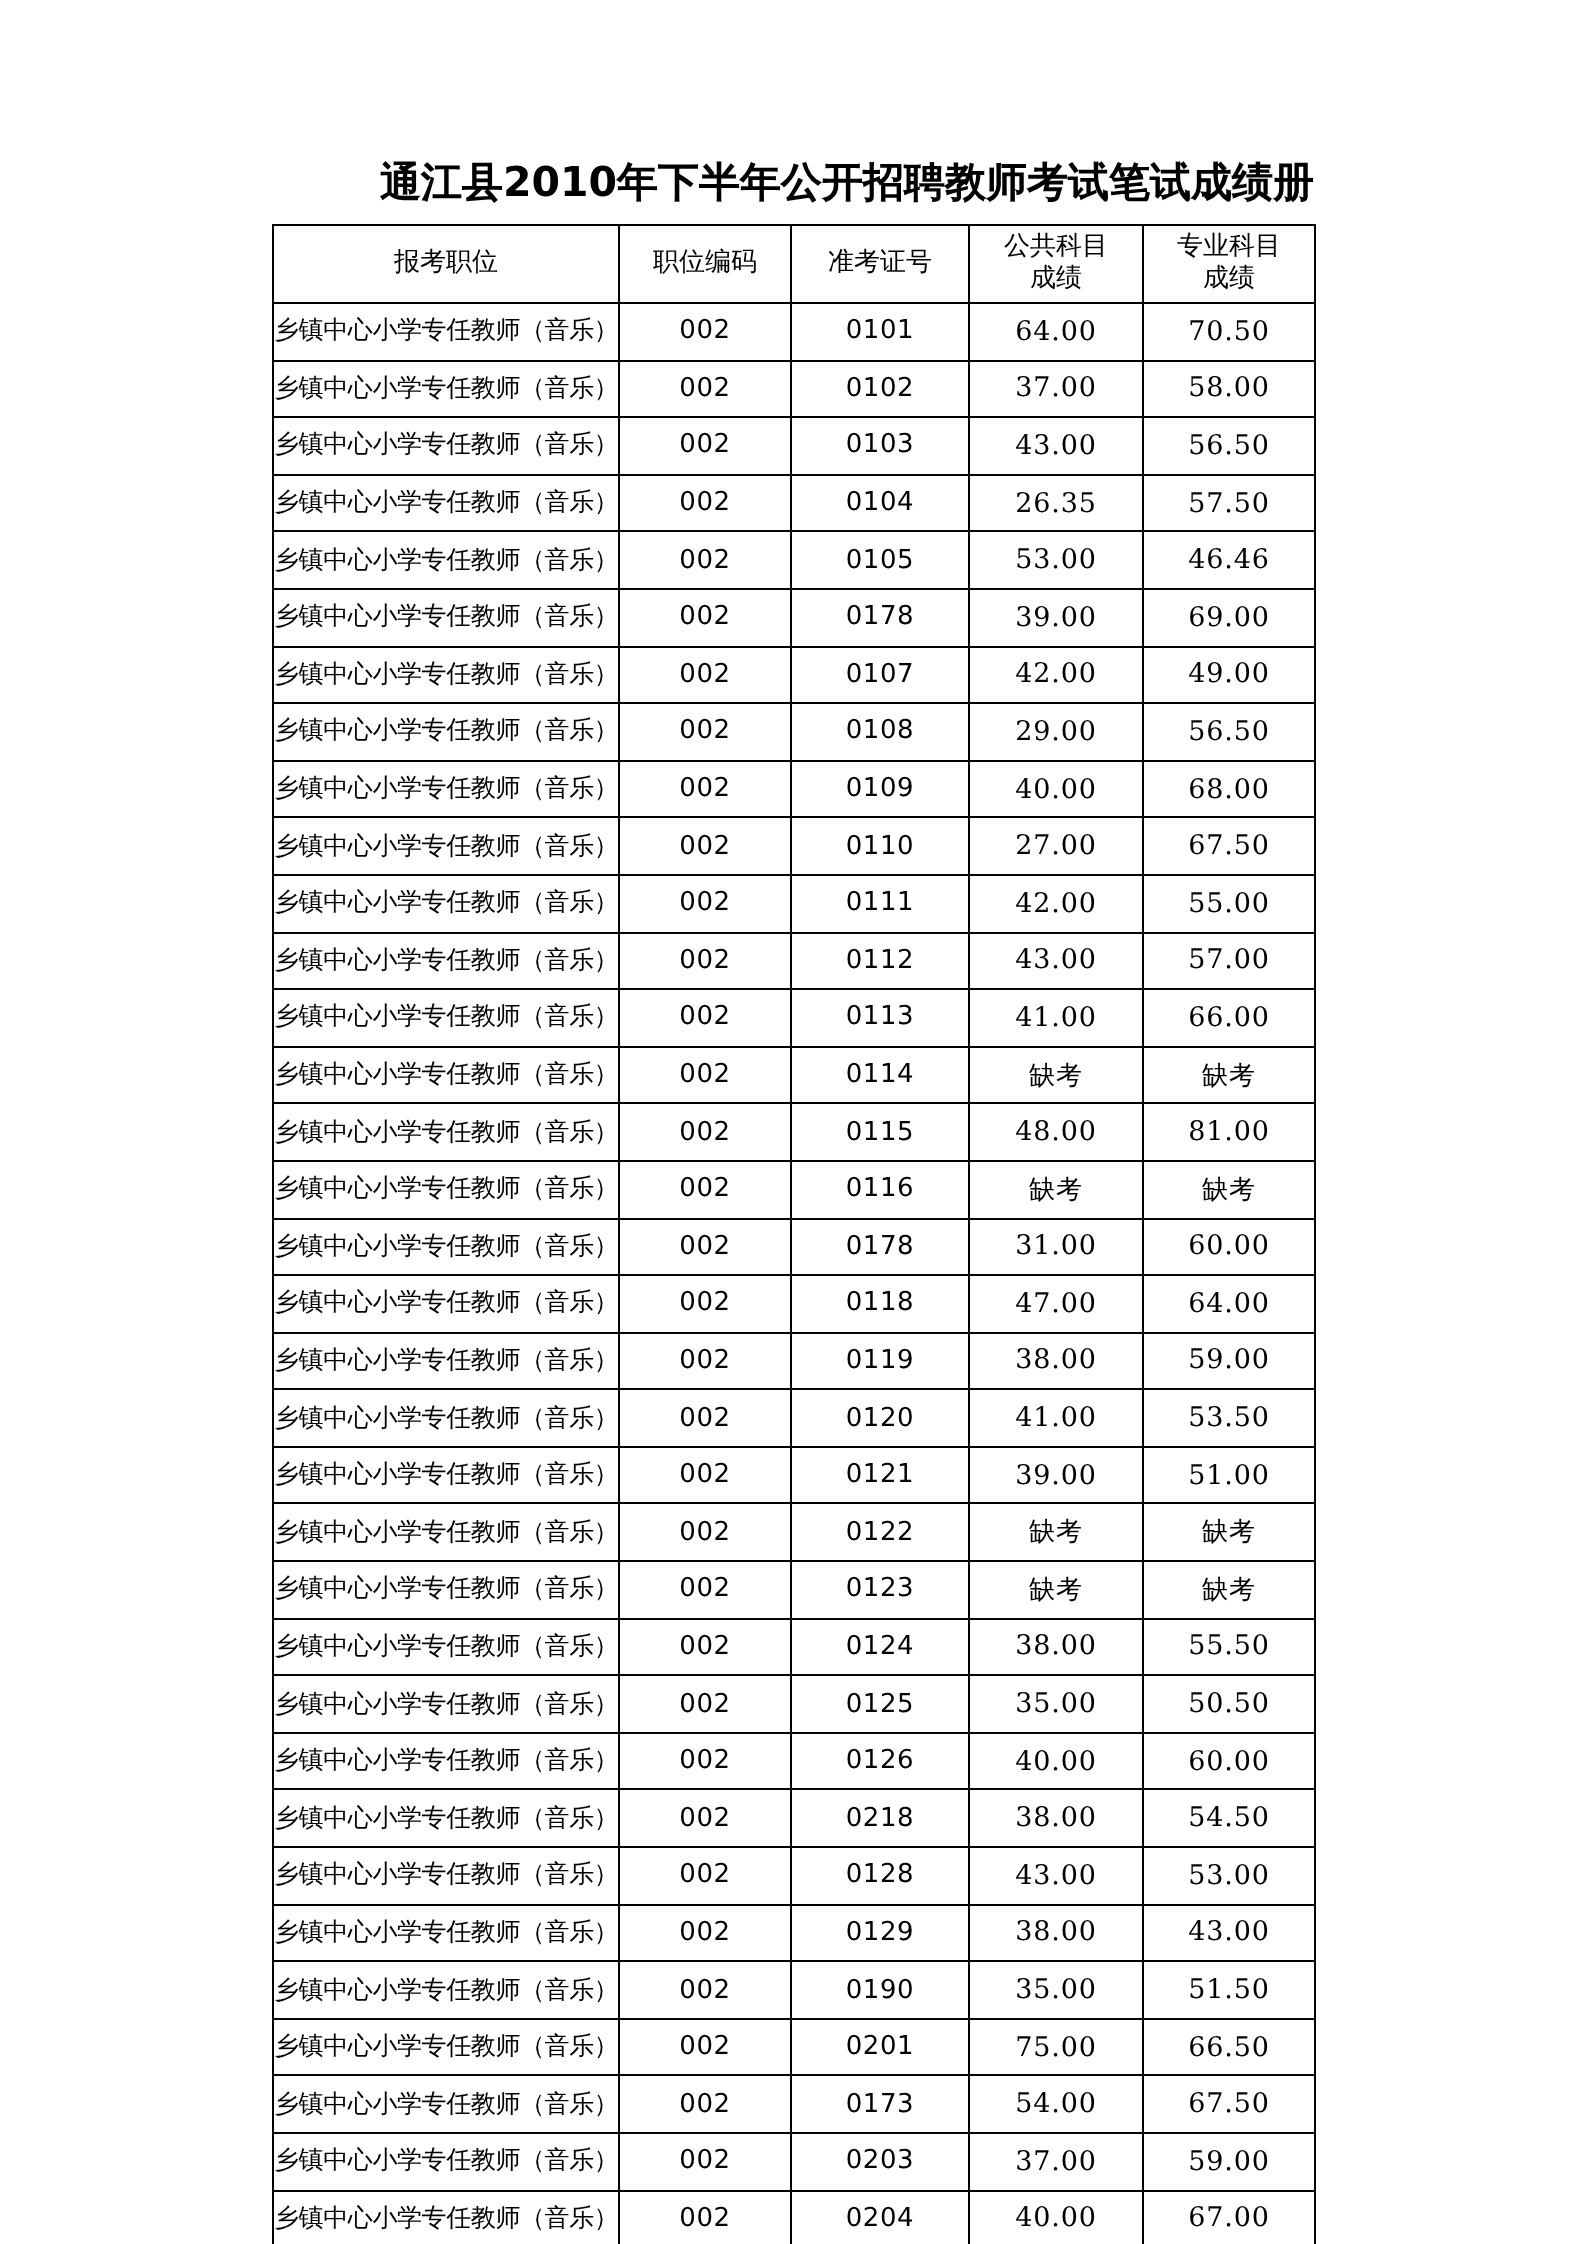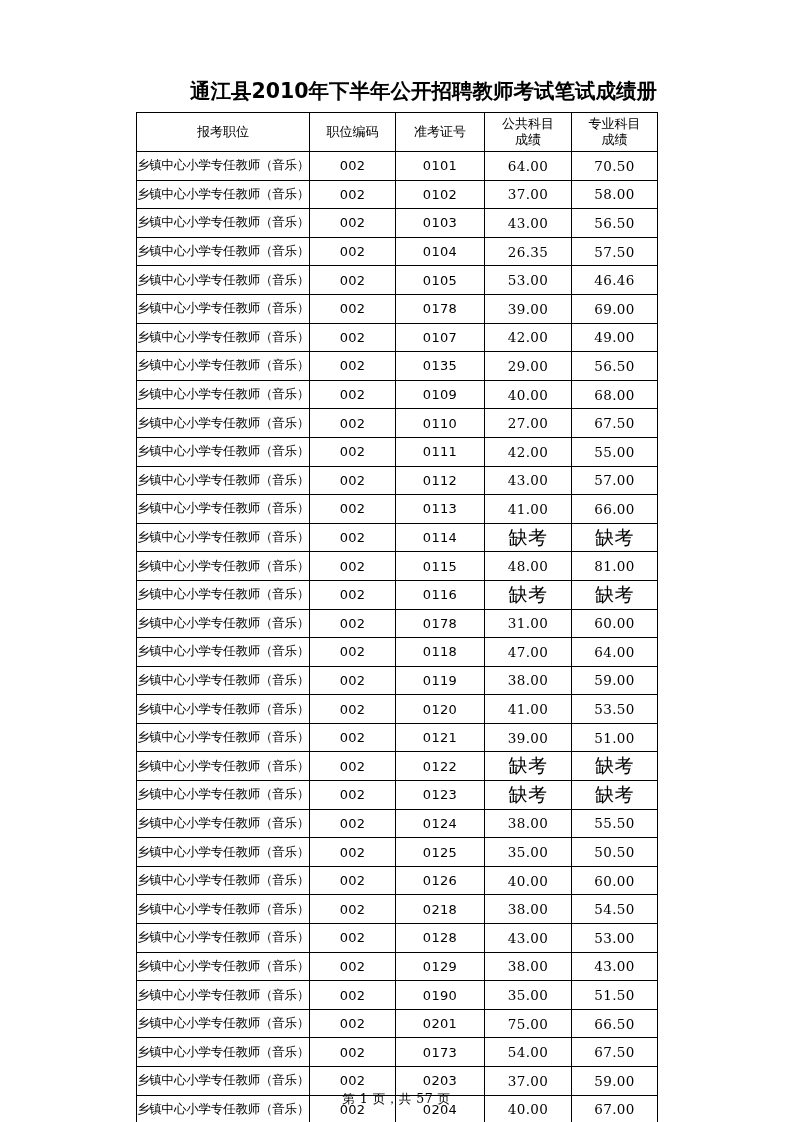--- a/index.html
+++ b/index.html
@@ -82,21 +82,21 @@
     font-family: "DejaVu Sans", sans-serif;
     font-size: 13px;
     letter-spacing: 0.3px;
   }
   td.score {
     font-family: "DejaVu Serif", serif;
     font-size: 13.5px;
     letter-spacing: 0.4px;
   }
   td.score.absent {
-    font-size: 19px;
+    font-size: 13px;
     letter-spacing: 0.5px;
   }
   .footer {
     position: absolute;
     left: 0;
     top: 1091px;
     width: 793px;
     text-align: center;
     font-family: "DejaVu Serif", serif;
     font-size: 12.5px;
@@ -183,21 +183,21 @@
         <tr>
           <td class="job">乡镇中心小学专任教师（音乐）</td>
           <td class="code">002</td>
           <td class="ticket">0107</td>
           <td class="score">42.00</td>
           <td class="score">49.00</td>
         </tr>
         <tr>
           <td class="job">乡镇中心小学专任教师（音乐）</td>
           <td class="code">002</td>
-          <td class="ticket">0135</td>
+          <td class="ticket">0108</td>
           <td class="score">29.00</td>
           <td class="score">56.50</td>
         </tr>
         <tr>
           <td class="job">乡镇中心小学专任教师（音乐）</td>
           <td class="code">002</td>
           <td class="ticket">0109</td>
           <td class="score">40.00</td>
           <td class="score">68.00</td>
         </tr>
@@ -372,15 +372,14 @@
         <tr>
           <td class="job">乡镇中心小学专任教师（音乐）</td>
           <td class="code">002</td>
           <td class="ticket">0204</td>
           <td class="score">40.00</td>
           <td class="score">67.00</td>
         </tr>
       </tbody>
   </table>
 
-  <div class="footer">第 1 页，共 57 页</div>
 
 </div>
 
 </body></html>

